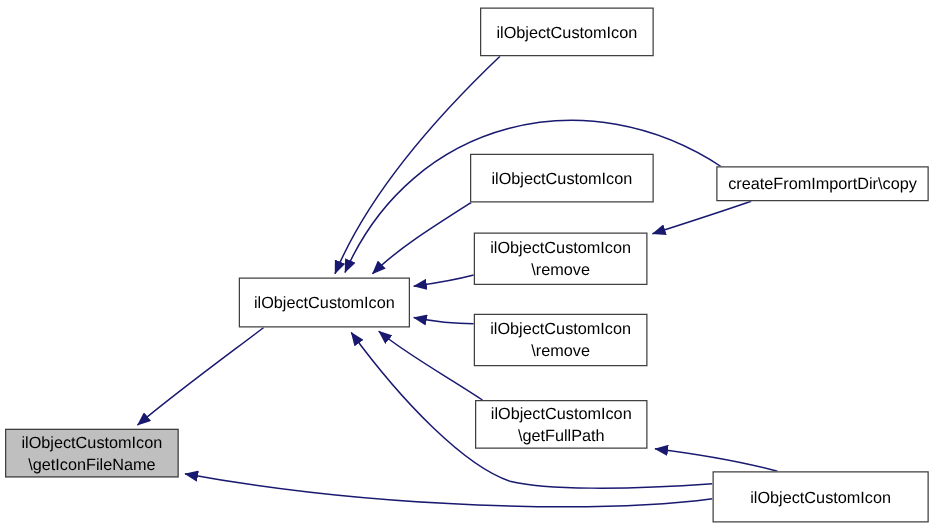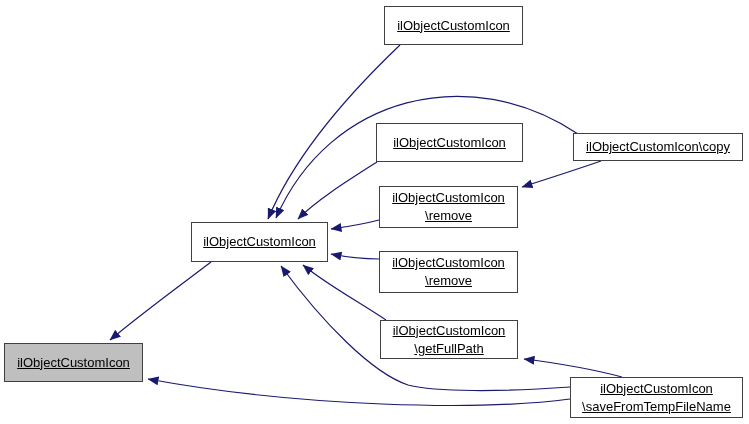--- a/index.html
+++ b/index.html
@@ -35,21 +35,20 @@
     color: #000000;
     font-size: 13px;
     line-height: 18px;
     text-align: left;
     display: flex;
     flex-direction: column;
     align-items: center;
     justify-content: center;
     white-space: nowrap;
     cursor: pointer;
-    text-decoration: underline;
   }
   .node.highlighted {
     background: #bfbfbf;
   }
   .node span {
     display: block;
   }
 </style>
 </head>
 <body>
@@ -77,21 +76,21 @@
 
   <div class="node" style="left:384px; top:6px; width:139px; height:39px;">
     <span>ilObjectCustomIcon</span>
   </div>
 
   <div class="node" style="left:376px; top:123px; width:147px; height:39px;">
     <span>ilObjectCustomIcon</span>
   </div>
 
   <div class="node" style="left:573px; top:133px; width:170px; height:28px;">
-    <span>ilObjectCustomIcon\copy</span>
+    <span>createFromImportDir\copy</span>
   </div>
 
   <div class="node" style="left:379px; top:186px; width:139px; height:42px;">
     <span>ilObjectCustomIcon</span>
     <span>\remove</span>
   </div>
 
   <div class="node" style="left:191px; top:222px; width:137px; height:40px;">
     <span>ilObjectCustomIcon</span>
   </div>
@@ -101,20 +100,20 @@
     <span>\remove</span>
   </div>
 
   <div class="node" style="left:380px; top:320px; width:138px; height:39px;">
     <span>ilObjectCustomIcon</span>
     <span>\getFullPath</span>
   </div>
 
   <div class="node highlighted" style="left:4px; top:343px; width:139px; height:39px;">
     <span>ilObjectCustomIcon</span>
+    <span>\getIconFileName</span>
   </div>
 
   <div class="node" style="left:570px; top:377px; width:173px; height:41px;">
     <span>ilObjectCustomIcon</span>
-    <span>\saveFromTempFileName</span>
   </div>
 
 </div>
 
 </body></html>

